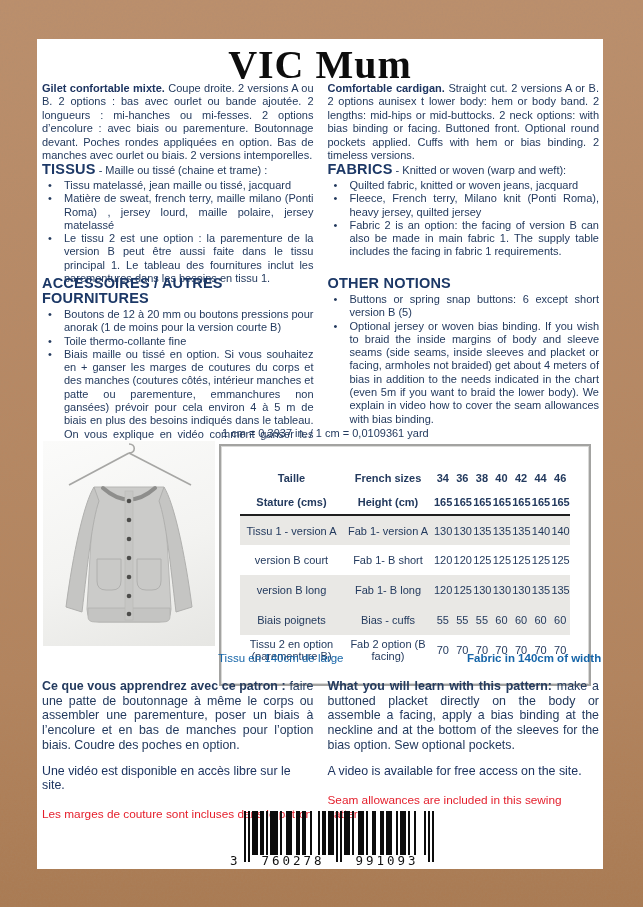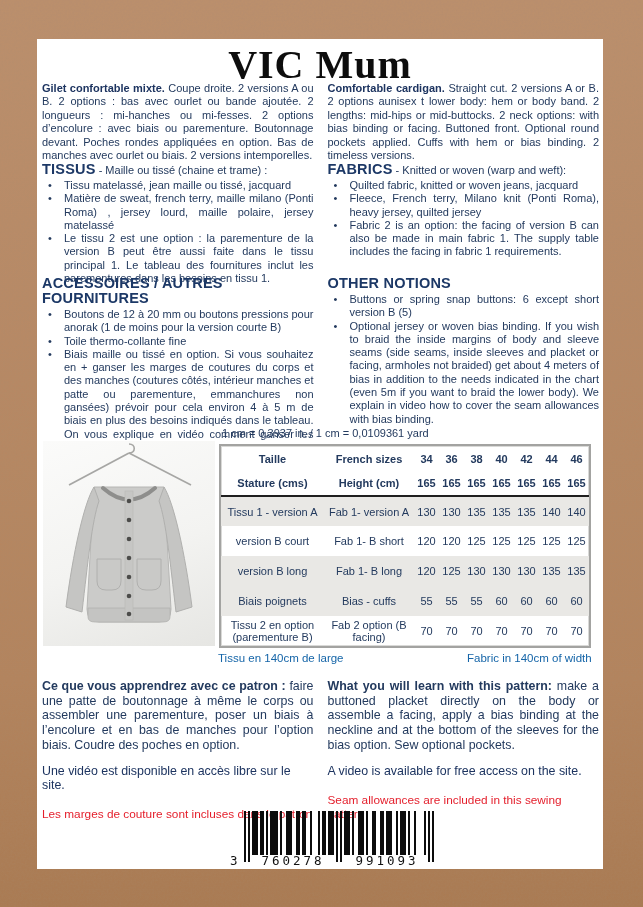--- a/index.html
+++ b/index.html
@@ -36,36 +36,36 @@
   .conversion { position:absolute; left:185px; top:388px; font-size:11px; color:#233a5e; }
 
   .photo {
     position:absolute; left:6px; top:402px; width:172px; height:205px;
     background:linear-gradient(160deg,#fbfbfa 0%,#f3f3f1 55%,#e6e6e3 100%);
   }
   .photo svg { display:block; }
 
   .table-wrap {
     position:absolute; left:182px; top:405px; width:372px;
-    border:2px solid #a3a3a1; box-shadow:inset 0 0 0 1px #d9d9d7; background:#fff; padding:0;
+    border:2px solid #a3a3a1; box-shadow:inset 0 0 0 1px #d9d9d7; background:#fff; padding:19px;
   }
   table.sizes { border-collapse:collapse; width:100%; table-layout:fixed; }
   table.sizes th, table.sizes td {
     font-size:11px; color:#233a5e; padding:2px 1px; text-align:center; vertical-align:middle;
   }
   table.sizes col.c-fr { width:103px; }
   table.sizes col.c-en { width:90px; }
   table.sizes thead th { font-weight:bold; height:25px; }
   table.sizes thead tr:last-child th { border-bottom:2.5px solid #1f1f1f; }
   table.sizes tbody tr { height:30px; }
   table.sizes tbody tr.shade { background:#e9e8e5; }
   table.sizes tbody td.lab { line-height:12px; }
 
   .fabric-width-fr { position:absolute; left:181px; top:613px; font-size:11.5px; color:#1565a8; }
-  .fabric-width-en { position:absolute; left:430px; top:613px; font-size:11.5px; color:#1565a8; }
+  .fabric-width-en { position:absolute; left:430px; top:613px; font-size:11.5px; color:#1565a8;font-weight:bold; }
 
   .bottom-row { top:640px; }
   .learn { font-size:12.4px; line-height:14.7px; text-align:justify; color:#233a5e; }
   .video-line { font-size:12.4px; font-weight:normal; color:#1d3460; margin-top:11px; }
   .seam-line { font-size:11.8px; color:#e41e2b; margin-top:15px; }
 
   .barcode {
     position:absolute; top:772px; left:50%; transform:translateX(-50%);
     margin-left:15px; width:210px; height:58px;
   }

